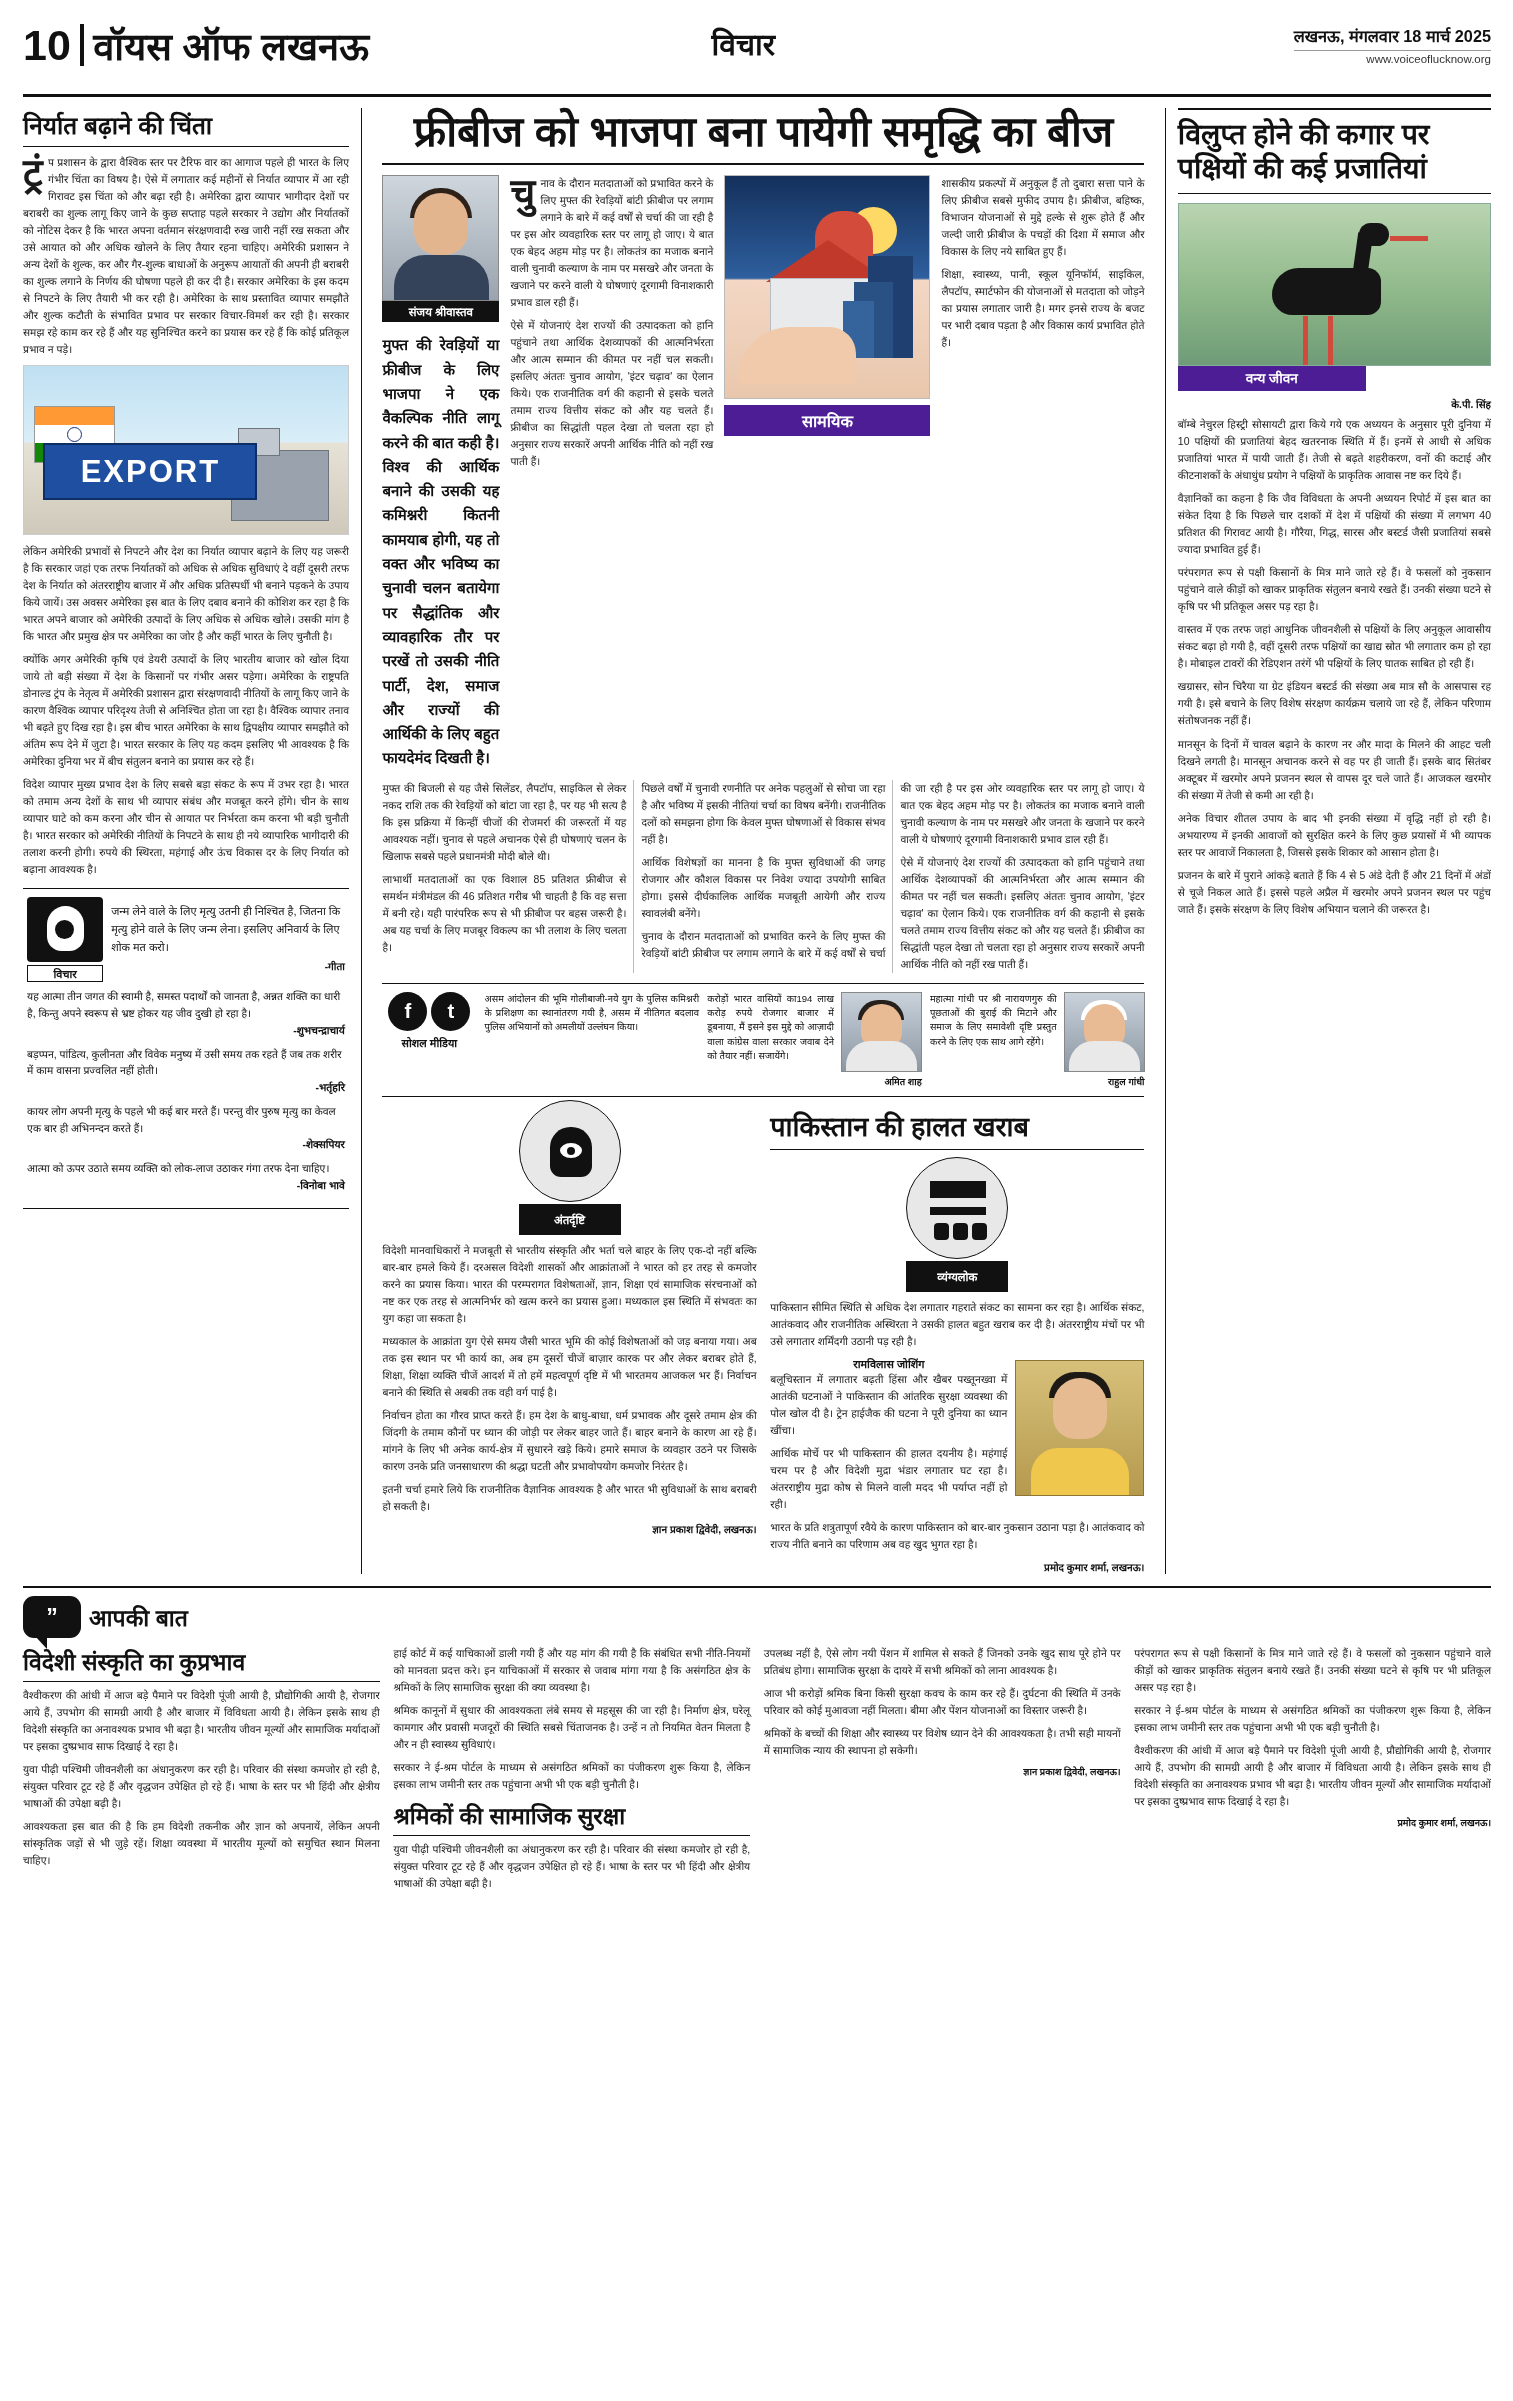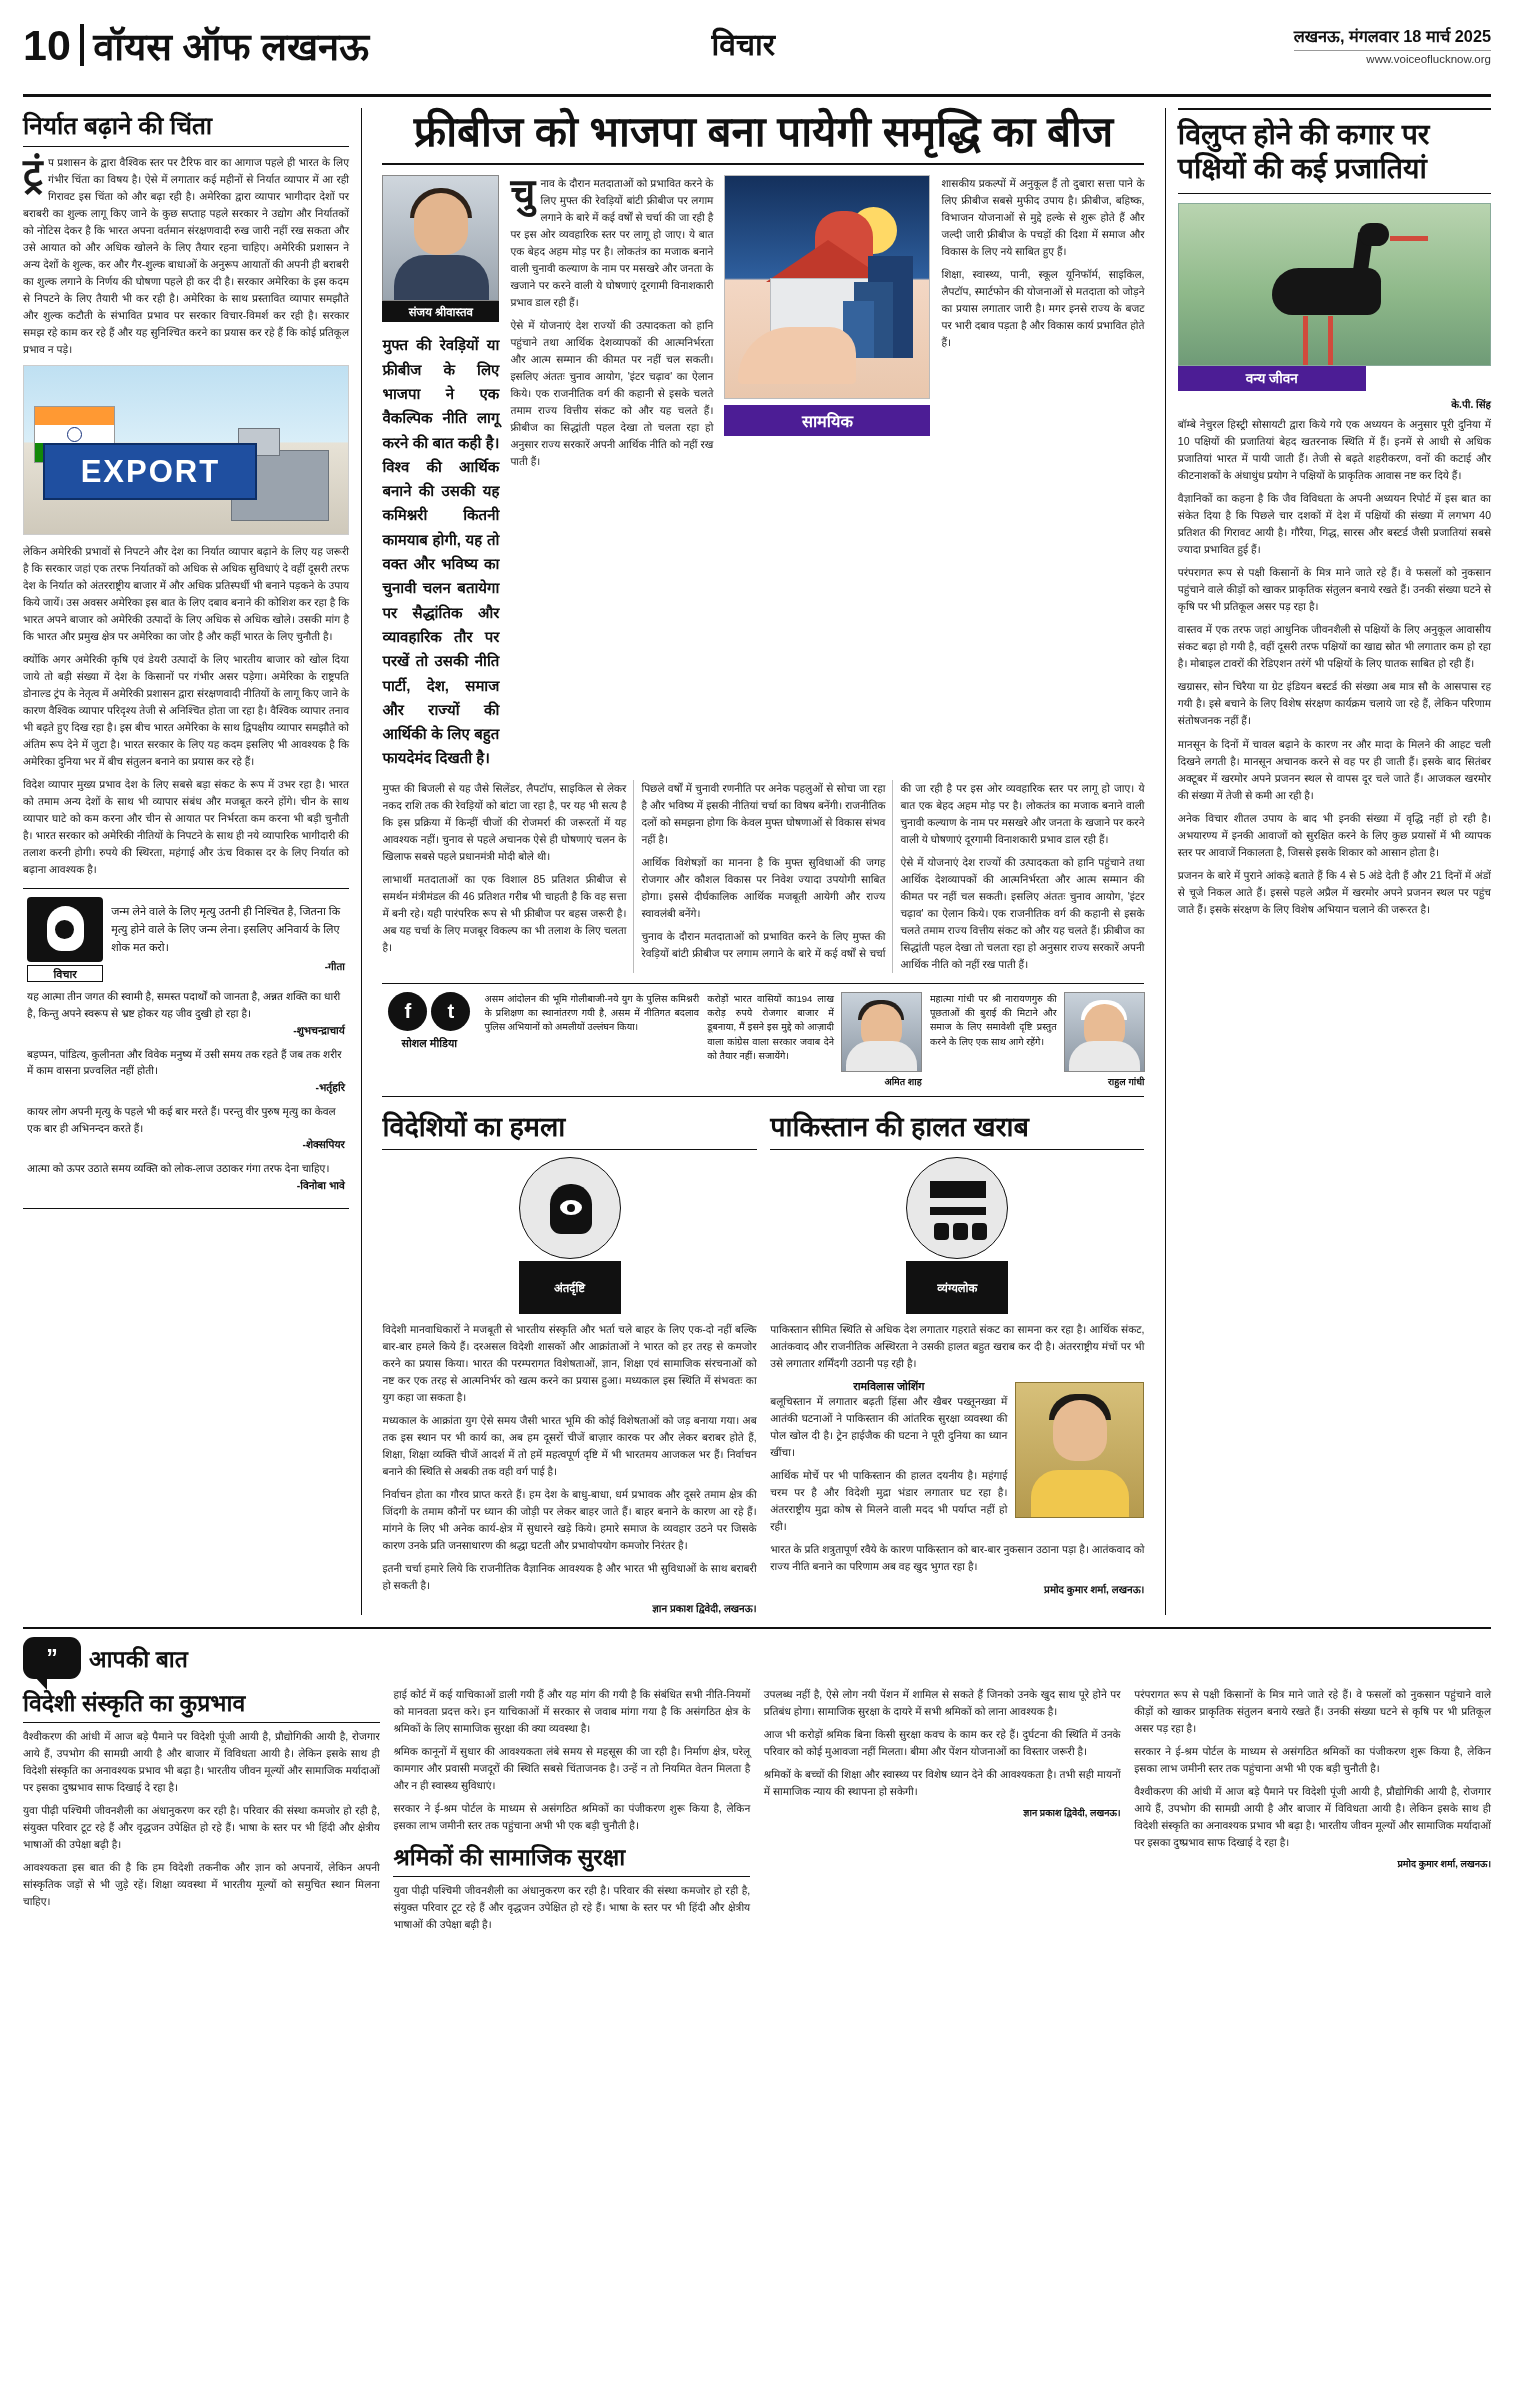--- a/index.html
+++ b/index.html
@@ -95,21 +95,21 @@
   .si-photo .b { position:absolute; left:50%; bottom:0; margin-left:-35px; width:71px; height:30px; background:#e9e9e9; border-radius:24.4px 24.4px 0 0;}
   .si-photo.cap .h { background:#ffffff; }
   .si-name { font-size:9.5px; font-weight:bold; text-align:right; margin-top:3px;}
 
   
   .sub-head { font-size:27px; font-weight:bold; border-bottom:1.4px solid #111; padding-bottom:5.4px; margin:9.5px 0 6.8px 0;}
   .mid-bottom { display:flex; gap:13.6px; }
   .mb-col { flex:1; }
   .icon-box { width:102px; margin:2.7px auto 6.8px auto; text-align:center;}
   .icon-circle { width:102px; height:102px; border-radius:50%; background:#e8e8e8; border:1.4px solid #111; position:relative; }
-  .icon-cap { font-size:11.5px; font-weight:bold; background:#111; color:#fff; padding:19px 0; margin-top:2.7px;}
+  .icon-cap { font-size:11.5px; font-weight:bold; background:#111; color:#fff; padding:8px 0; margin-top:2.7px;}
   .vy-icon .p1{position:absolute; left:23px; top:23px; width:56px; height:17.6px; background:#111;}
   .vy-icon .p2{position:absolute; left:23px; top:49px; width:56px; height:8.1px; background:#111;}
   .vy-icon .p3{position:absolute; left:27px; top:65px; width:15px; height:17.6px; background:#111; border-radius:4.1px;}
   .vy-icon .p4{position:absolute; left:46px; top:65px; width:15px; height:17.6px; background:#111; border-radius:4.1px;}
   .vy-icon .p5{position:absolute; left:65px; top:65px; width:15px; height:17.6px; background:#111; border-radius:4.1px;}
   .ad-icon .hand{position:absolute; left:30px; top:26px; width:42px; height:50px; background:#111; border-radius:20.3px 20.3px 11px 11px;}
   .ad-icon .eye{position:absolute; left:40px; top:42px; width:22px; height:15px; background:#fff; border-radius:50%;}
   .ad-icon .pup{position:absolute; left:47px; top:46px; width:8.1px; height:8.1px; background:#111; border-radius:50%;}
   .pol-photo { width:129px; height:136px; float:right; margin:4.1px 0 5.4px 8.1px; background:linear-gradient(#d7c07a,#b59a4e); border:0.7px solid #8a7534; position:relative; overflow:hidden;}
   .pol-photo .f{position:absolute; left:50%; top:16.3px; margin-left:-27px; width:54px; height:61px; background:#e7bb92; border-radius:27px 27px 22px 22px;}
@@ -295,21 +295,20 @@
                 <div class="f"></div>
                 <div class="b"></div>
               </div>
           </div>
           <div class="si-name">राहुल गांधी</div>
         </div>
       </div>
 
       <div class="mid-bottom">
         <div class="mb-col">
-          <div class="sub-head">विदेशियों का हमला</div>
           <div class="icon-box">
             <div class="icon-circle ad-icon">
               <div class="hand"></div>
                 <div class="eye"></div>
                 <div class="pup"></div>
             </div>
             <div class="icon-cap">अंतर्दृष्टि</div>
           </div>
           <p class="t">विदेशी मानवाधिकारों ने मजबूती से भारतीय संस्कृति और भर्ता चले बाहर के लिए एक-दो नहीं बल्कि बार-बार हमले किये हैं। दरअसल विदेशी शासकों और आक्रांताओं ने भारत को हर तरह से कमजोर करने का प्रयास किया। भारत की परम्परागत विशेषताओं, ज्ञान, शिक्षा एवं सामाजिक संरचनाओं को नष्ट कर एक तरह से आत्मनिर्भर को खत्म करने का प्रयास हुआ। मध्यकाल इस स्थिति में संभवतः का युग कहा जा सकता है।</p>
           <p class="t">मध्यकाल के आक्रांता युग ऐसे समय जैसी भारत भूमि की कोई विशेषताओं को जड़ बनाया गया। अब तक इस स्थान पर भी कार्य का, अब हम दूसरों चीजें बाज़ार कारक पर और लेकर बराबर होते हैं, शिक्षा, शिक्षा व्यक्ति चीजें आदर्श में तो हमें महत्वपूर्ण दृष्टि में भी भारतमय आजकल भर हैं। निर्वाचन बनाने की स्थिति से अबकी तक वही वर्ग पाई है।</p>

